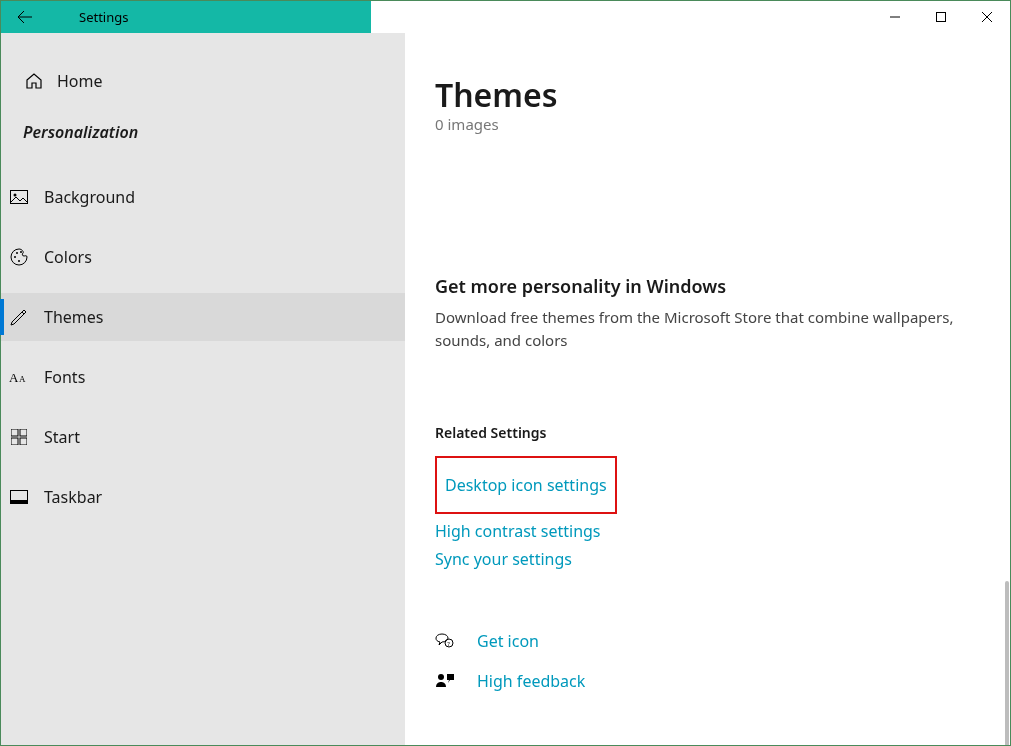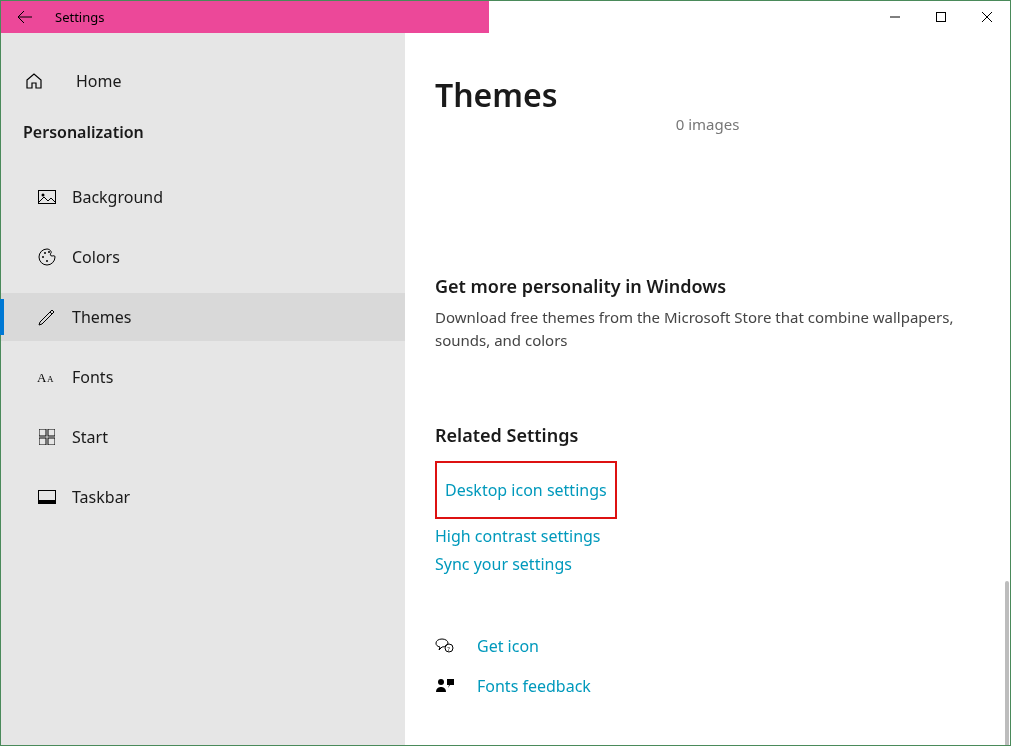--- a/index.html
+++ b/index.html
@@ -22,25 +22,26 @@
     position: relative;
   }
   
   .titlebar {
     height: 32px;
     display: flex;
     align-items: center;
     background: #e6e6e6;
   }
   .titlebar-left {
-    width: 488px;
+    width: 370px;
     height: 100%;
     display: flex;
     align-items: center;
-    background: #ec4899;
+    background: #14b8a6;
+    gap: 24px;
   }
   .titlebar-right {
     flex: 1;
     height: 100%;
     display: flex;
     align-items: center;
     justify-content: flex-end;
     background: #fff;
   }
   .back-arrow {
@@ -83,21 +84,21 @@
   }
   .home-row {
     display: flex;
     align-items: center;
     height: 40px;
     padding: 0 22px;
     cursor: pointer;
     margin-bottom: 20px;
   }
   .home-row .icn { width: 22px; display:flex; justify-content:center; }
-  .home-row .lbl { margin-left: 31px; font-size: 16px; }
+  .home-row .lbl { margin-left: 12px; font-size: 16px; }
   .search-wrap {
     margin: 0 22px 22px 22px;
   }
   .search-box {
     width: 100%;
     height: 38px;
     border: 2px solid #666;
     background: #ededed;
     display: flex;
     align-items: center;
@@ -110,27 +111,28 @@
     background: transparent;
     font-size: 16px;
     color: #555;
   }
   .search-box .sicon { width: 18px; display:flex; justify-content:center; }
   .section-label {
     font-weight: 600;
     font-size: 16px;
     padding: 0 22px;
     margin-bottom: 30px;
+    font-style: italic;
   }
   .nav-list { display:flex; flex-direction:column; }
   .nav-item {
     display: flex;
     align-items: center;
     height: 48px;
-    padding: 0 35px;
+    padding: 0 7px;
     cursor: pointer;
     position: relative;
     margin-bottom: 12px;
   }
   .nav-item .icn { width: 22px; display:flex; justify-content:center; }
   .nav-item .lbl { margin-left: 14px; font-size: 16px; }
   .nav-item.selected {
     background: #d9d9d9;
   }
   .nav-item.selected::before {
@@ -166,21 +168,21 @@
     margin-top: 140px;
   }
   .sub-desc {
     font-size: 15px;
     color: #444;
     margin-top: 8px;
     line-height: 1.5;
     max-width: 520px;
   }
   .related-title {
-    font-size: 18px;
+    font-size: 14px;
     font-weight: 600;
     margin-top: 72px;
   }
   .link-row {
     margin-top: 6px;
   }
   .link-row a {
     color: #0099bc;
     text-decoration: none;
     font-size: 16px;
@@ -340,21 +342,21 @@
               </svg>
           </span>
           <span class="lbl">Taskbar</span>
         </div>
 
       </div>
     </div>
 
     <div class="content">
       <h1 class="page-title">Themes</h1>
-      <div class="cutoff" style="color:#777;text-align:center;">0 images</div>
+      <div class="cutoff" style="color:#777;">0 images</div>
 
       <div class="sub-title">Get more personality in Windows</div>
       <div class="sub-desc">Download free themes from the Microsoft Store that combine wallpapers, sounds, and colors</div>
 
       <div class="related-title">Related Settings</div>
 
       <div class="link-highlight">
         <a>Desktop icon settings</a>
       </div>
       <div class="link-row">
@@ -376,21 +378,21 @@
           <a>Get icon</a>
         </div>
         <div class="help-row">
           <span class="icn">
             <svg width="20" height="18" viewBox="0 0 20 18">
                 <circle cx="6" cy="5" r="3" fill="#000"></circle>
                 <path d="M1 15 C1 11 4 10 6 10 C8 10 11 11 11 15 Z" fill="#000"></path>
                 <path d="M12 2 L19 2 L19 8 L15 8 L13 11 L14 8 L12 8 Z" fill="#000"></path>
               </svg>
           </span>
-          <a>Fonts feedback</a>
+          <a>High feedback</a>
         </div>
       </div>
 
       <div class="scrollbar"></div>
     </div>
 
   </div>
 </div>
 
 </body></html>

